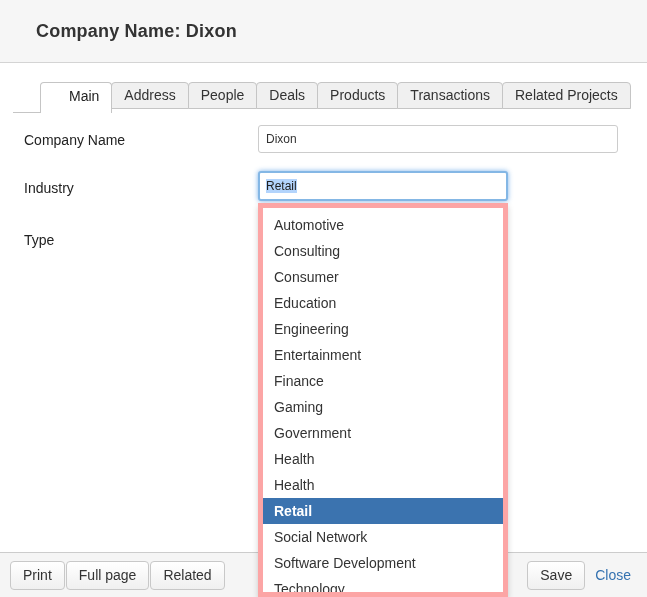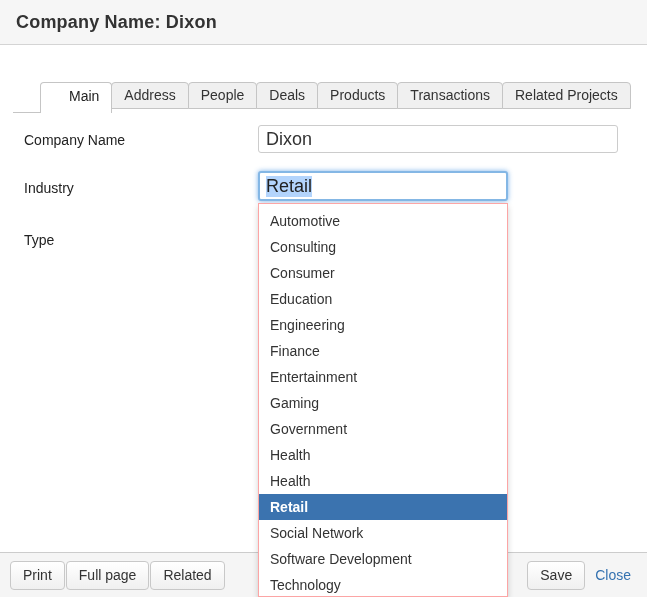--- a/index.html
+++ b/index.html
@@ -7,23 +7,23 @@
   body {
     font-family: "Liberation Sans", sans-serif;
     background: #fff;
     color: #333;
     position: relative;
   }
   .dialog { position: relative; width: 647px; height: 597px; background: #fff; }
 
   
   .titlebar {
-    position: absolute; top: 0; left: 0; right: 0; height: 45px;
+    position: absolute; top: 0; left: 0; right: 0; height: 63px;
     background: #f6f6f6; border-bottom: 1px solid #d4d4d4;
-    display: flex; align-items: center; padding-left: 16px;
+    display: flex; align-items: center; padding-left: 36px;
   }
   .titlebar h1 { font-size: 18px; font-weight: bold; color: #333; letter-spacing: 0.2px; }
 
   
   .tabbar {
     position: absolute; top: 82px; left: 40px; height: 31px;
     display: flex; align-items: flex-start;
   }
   .tabbar::before {
     content: ""; position: absolute; left: -27px; bottom: 0;
@@ -42,38 +42,38 @@
 
   
   .field-label {
     position: absolute; left: 24px; font-size: 14px; color: #222; line-height: 16px;
   }
   .label-company { top: 132px; }
   .label-industry { top: 180px; }
   .label-type { top: 232px; }
 
   .text-input {
-    position: absolute; left: 258px; font-size: 18px; color: #333;
+    position: absolute; left: 258px; font-size: 12px; color: #333;
     border: 1px solid #ccc; border-radius: 3px; background: #fff;
     padding: 0 7px; outline: none;
     font-family: "Liberation Sans", sans-serif;
   }
   .input-company { top: 125px; width: 360px; height: 28px; }
   .input-industry {
     top: 171px; width: 250px; height: 30px;
     border: 2px solid #84b7e5;
     box-shadow: 0 0 5px rgba(100, 165, 230, 0.85);
     display: flex; align-items: center; padding: 0 6px;
   }
   .input-industry .selected-text { background: var(--selection, #b3d4fc); color: #222; }
 
   
   .dropdown {
     position: absolute; left: 258px; top: 203px; width: 250px; height: 394px;
-    background: #fff; border: 1px solid #fca5a5;
+    background: #fff; border: 5px solid #fca5a5;
     box-shadow: 0 3px 6px rgba(0,0,0,0.18);
     padding-top: 4px; overflow: hidden; z-index: 10;
   }
   .option {
     height: 26px; line-height: 26px; padding-left: 11px;
     font-size: 14px; color: #333; cursor: pointer; white-space: nowrap;
   }
   .option.selected {
     background: var(--accent, #3b73af); color: #fff; font-weight: bold;
   }
@@ -125,22 +125,22 @@
   </div>
 
   <div class="field-label label-type">Type</div>
 
   <div class="dropdown">
     <div class="option">Automotive</div>
     <div class="option">Consulting</div>
     <div class="option">Consumer</div>
     <div class="option">Education</div>
     <div class="option">Engineering</div>
+    <div class="option">Entertainment</div>
     <div class="option">Finance</div>
-    <div class="option">Entertainment</div>
     <div class="option">Gaming</div>
     <div class="option">Government</div>
     <div class="option">Health</div>
     <div class="option">Health</div>
     <div class="option selected">Retail</div>
     <div class="option">Social Network</div>
     <div class="option">Software Development</div>
     <div class="option">Technology</div>
   </div>
 

